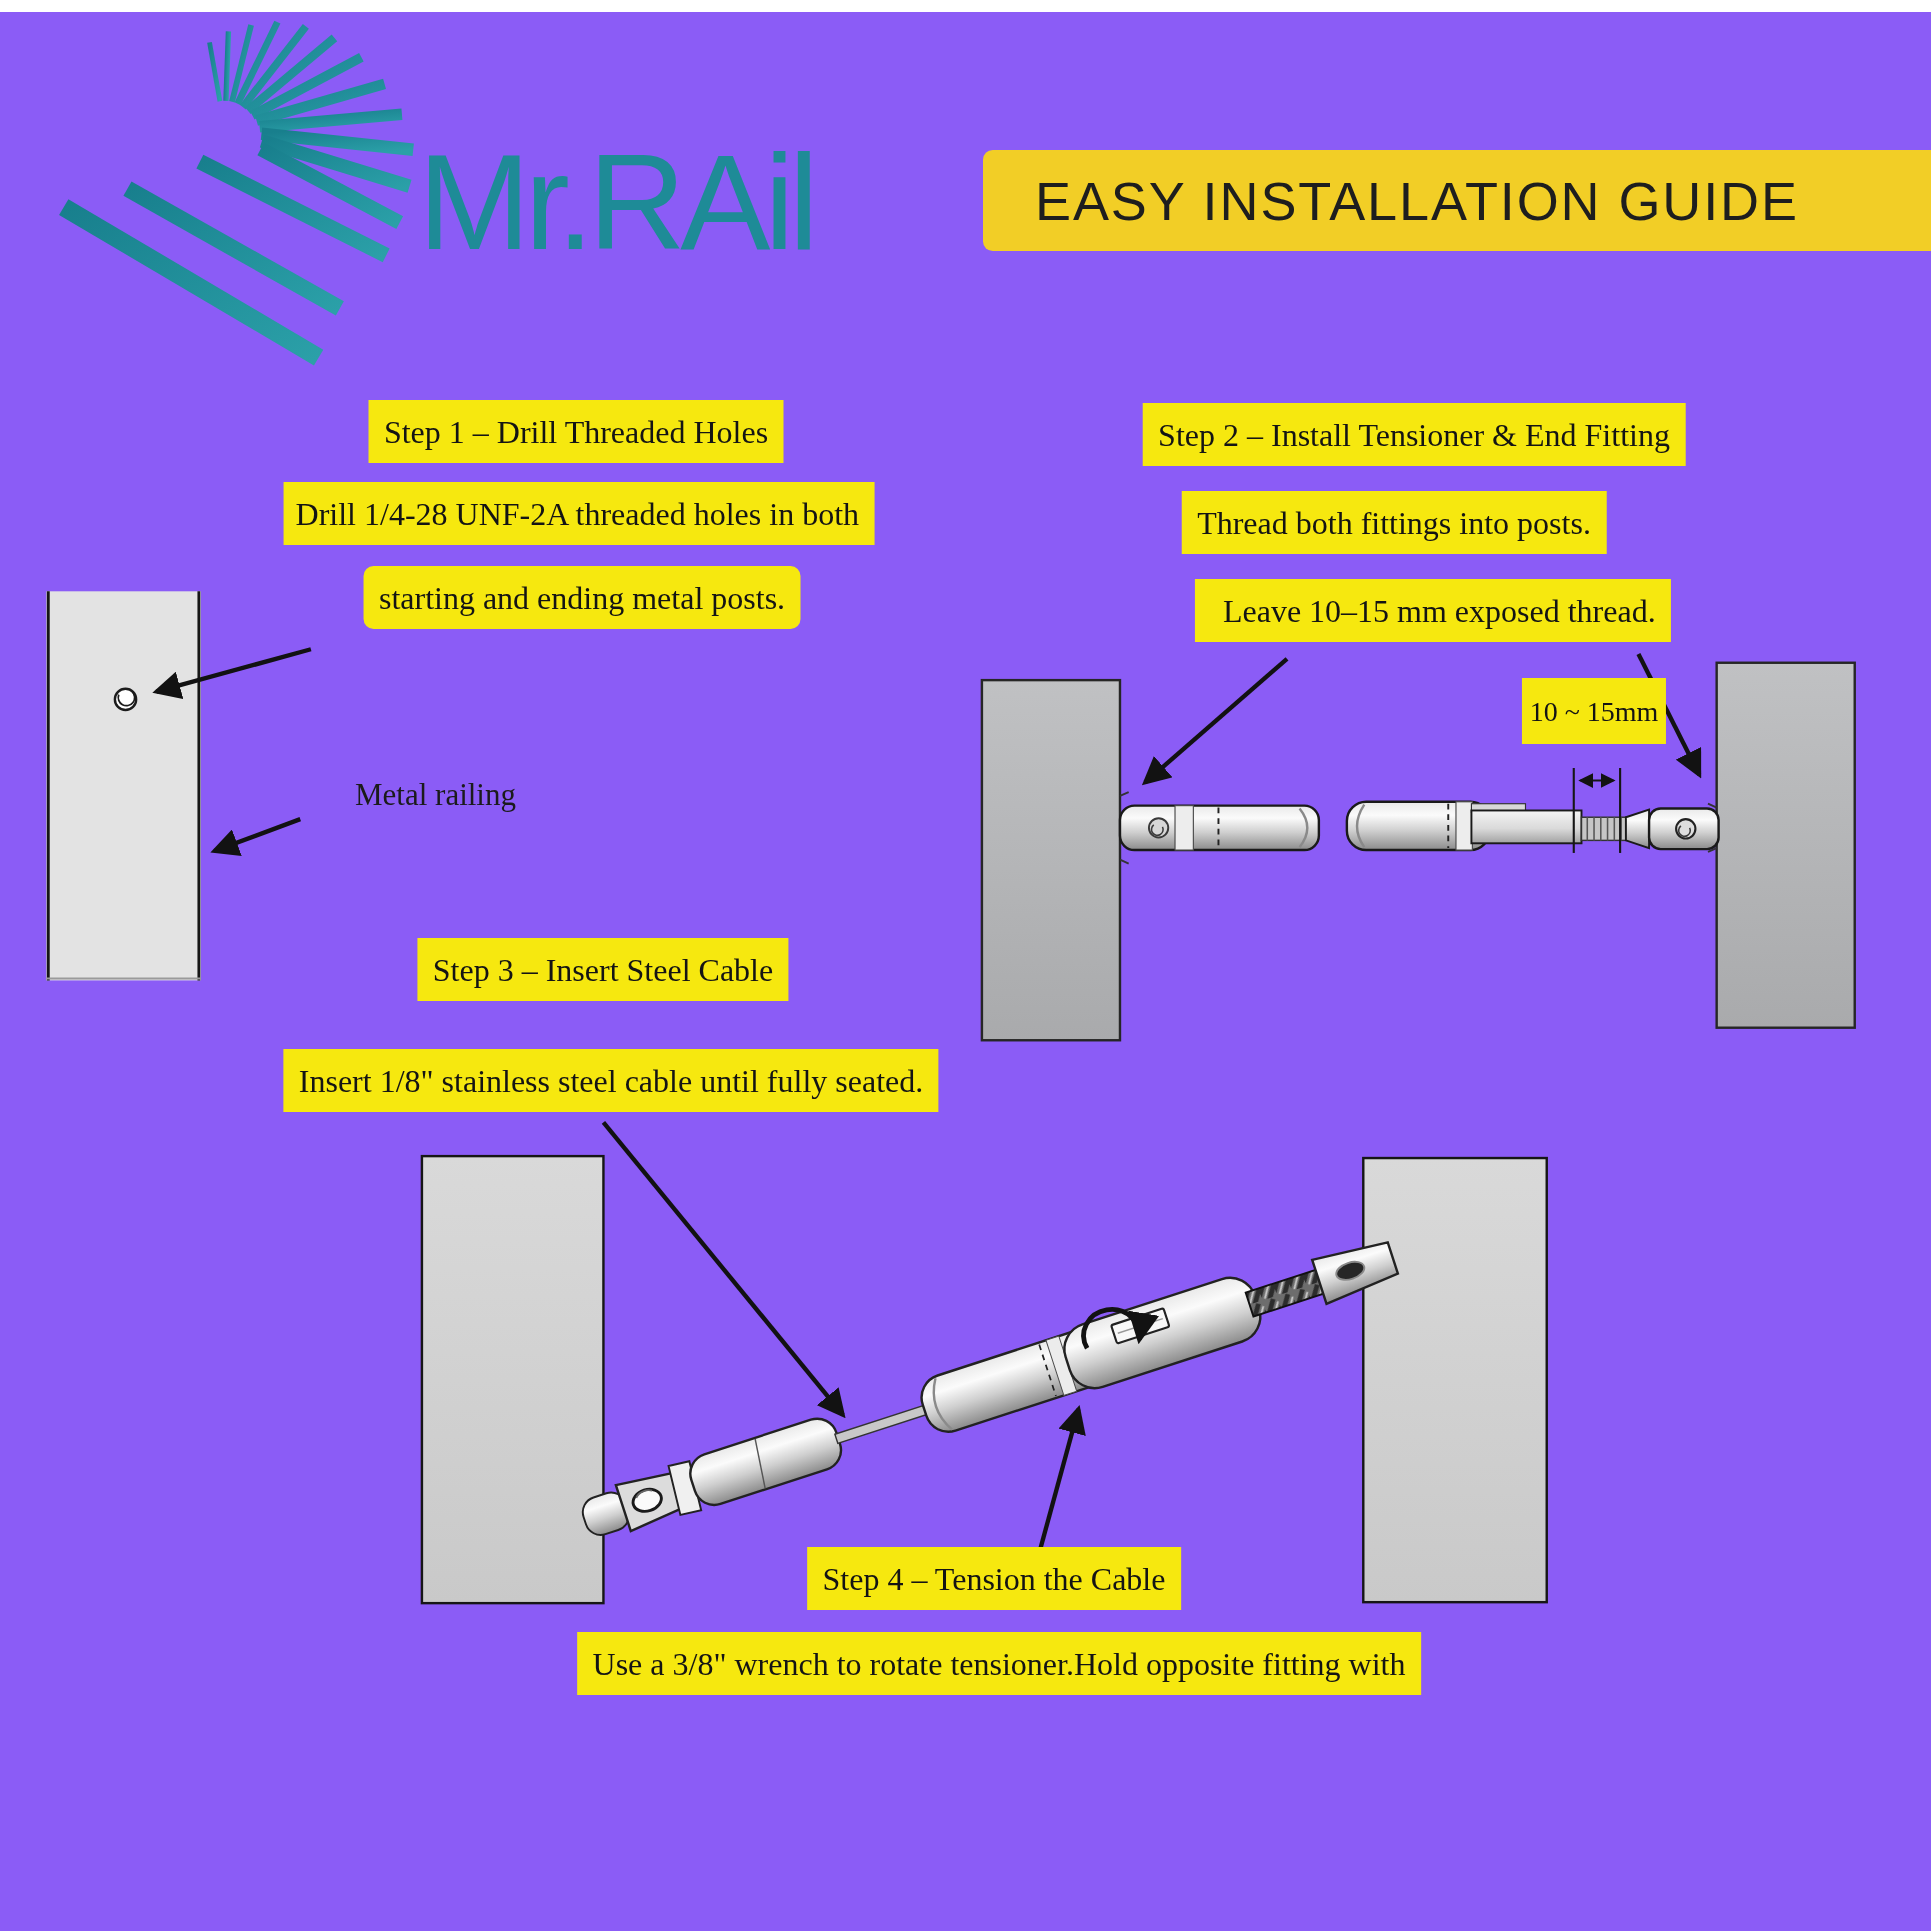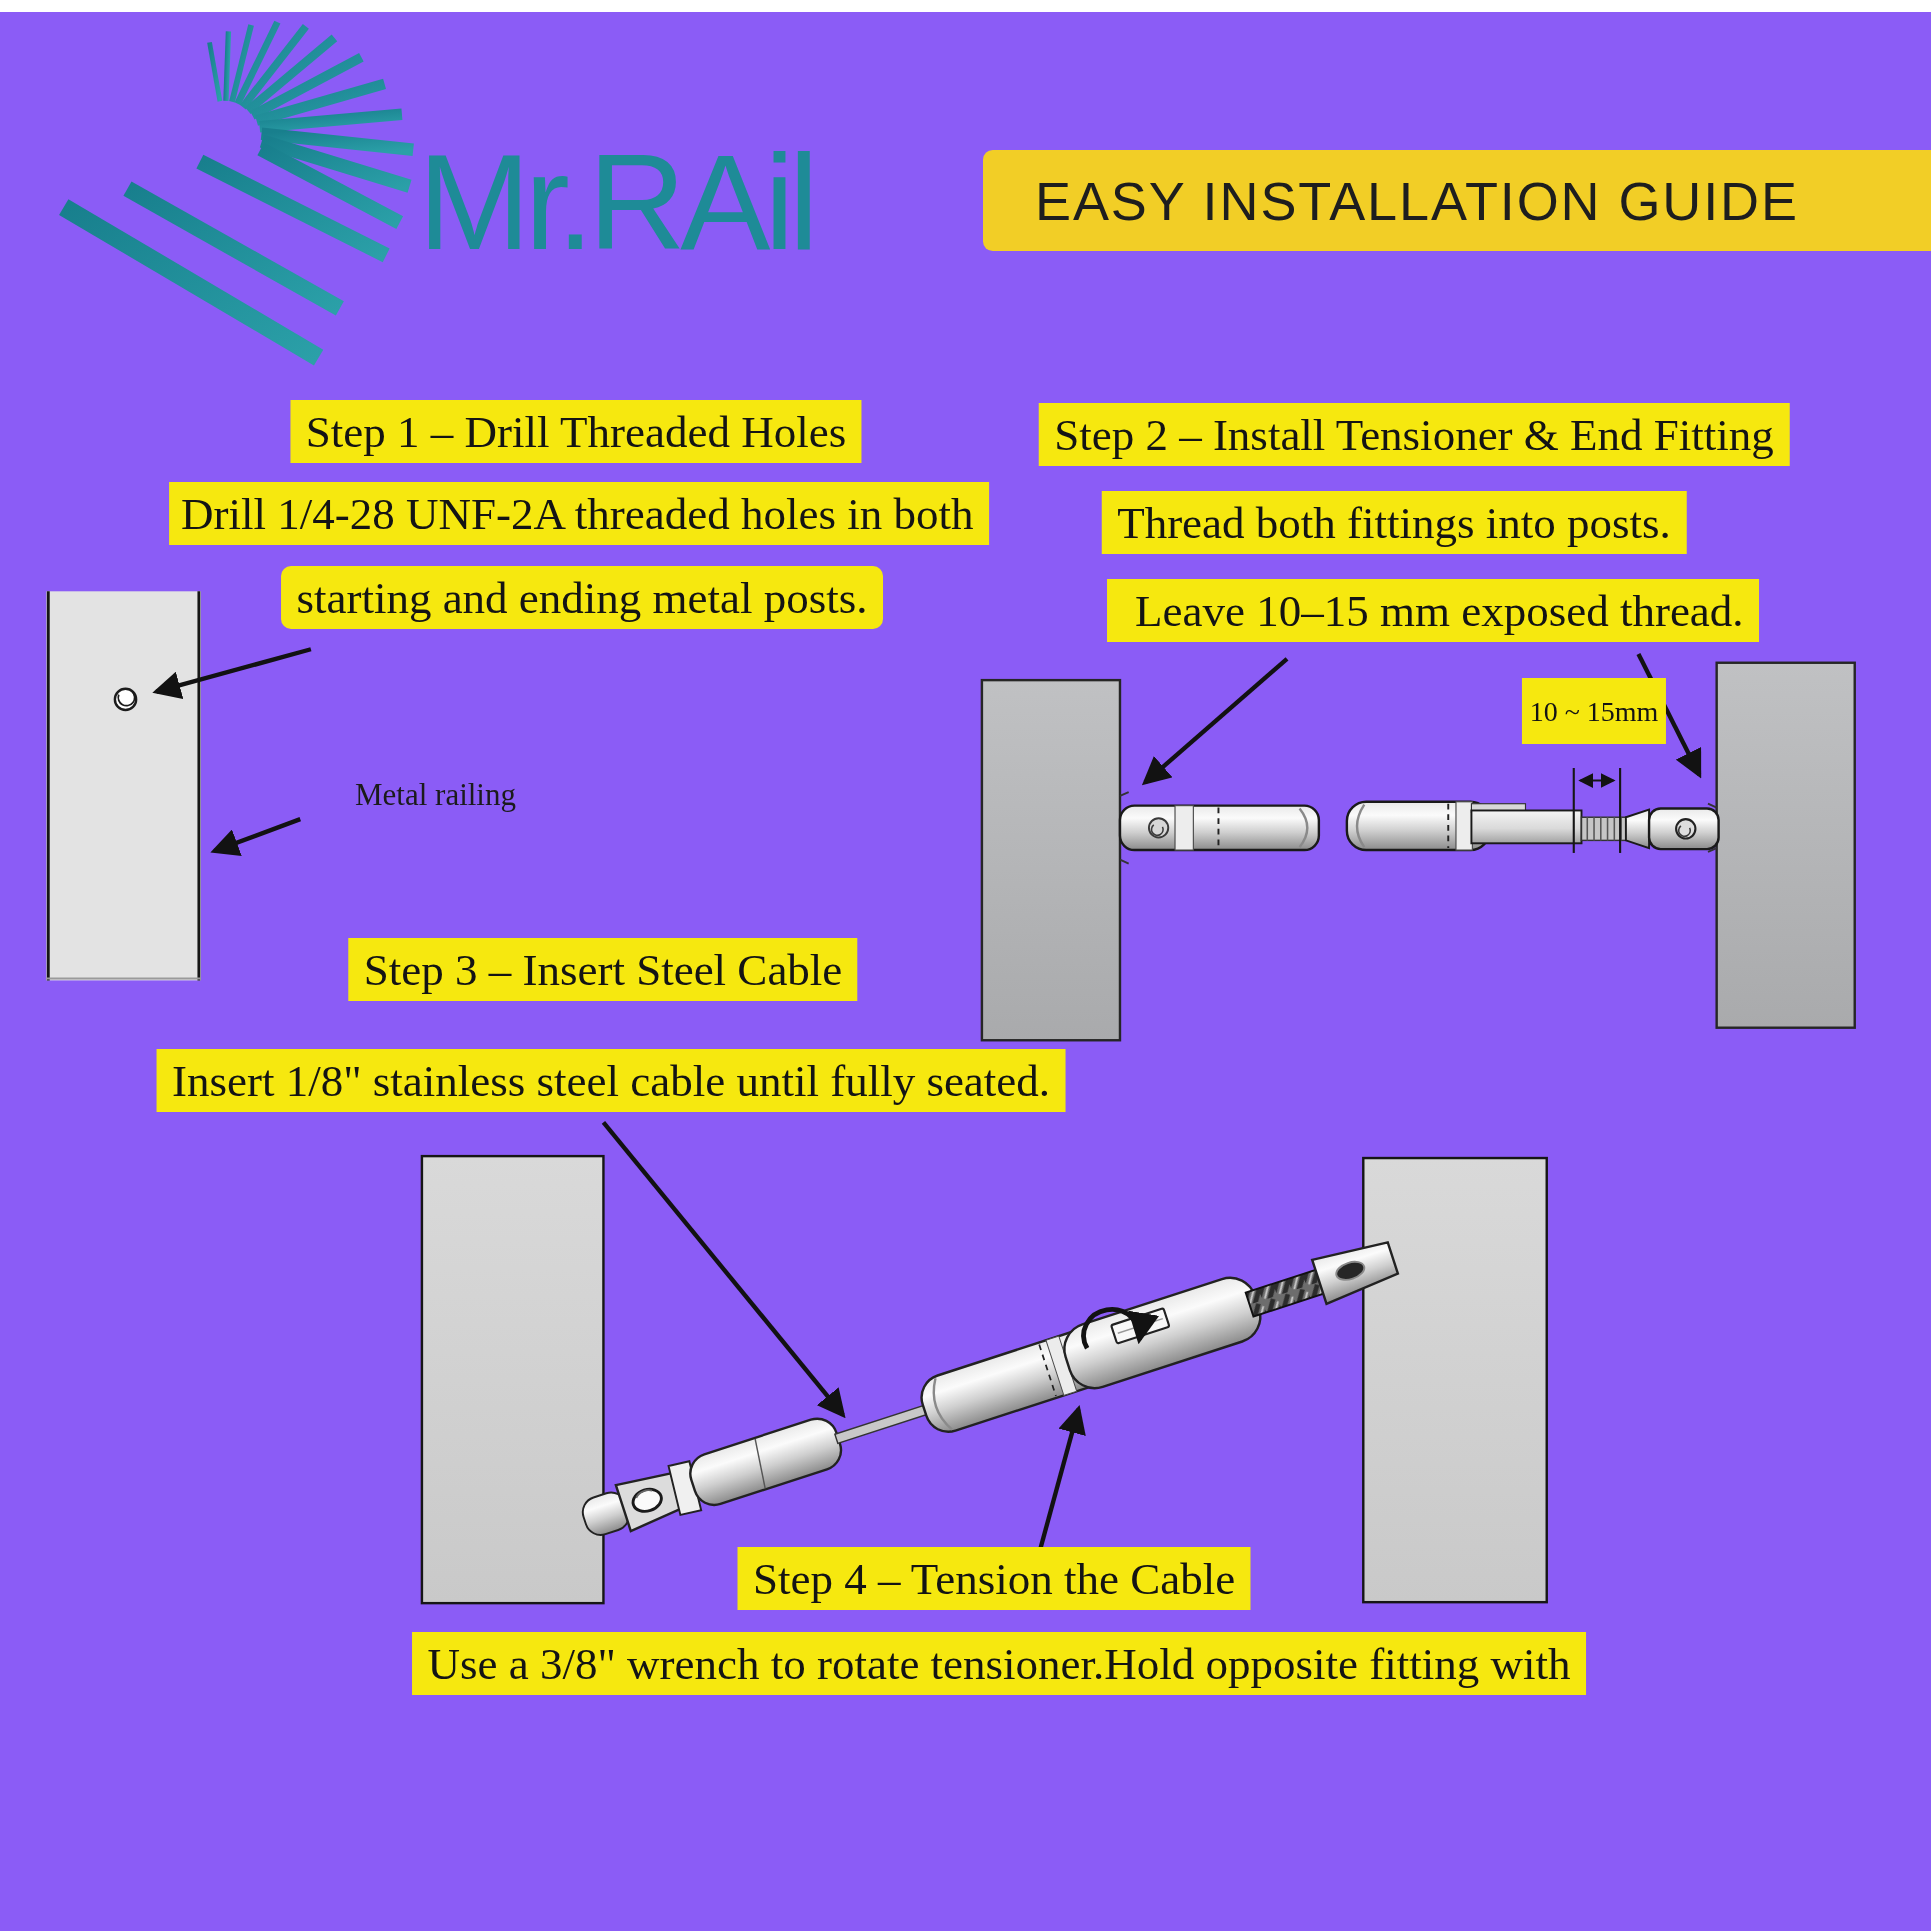--- a/index.html
+++ b/index.html
@@ -4,21 +4,21 @@
 <style>
   html,body{margin:0;padding:0;background:#ffffff;}
   .page{position:relative;width:1931px;height:1931px;background:#8b5cf6;overflow:hidden;
         font-family:"Liberation Serif", serif;margin-top:12px;}
   .art{position:absolute;left:0;top:0;z-index:1;}
   .banner{position:absolute;left:983px;top:138px;width:948px;height:101px;z-index:2;
           border-radius:9.7px 0 0 9.7px;display:flex;align-items:center;}
   .banner span{font-family:"Liberation Sans", sans-serif;font-weight:normal;font-size:54px;
                letter-spacing:1.9px;color:#1e1e1e;padding-left:52px;white-space:nowrap;}
   .hl{position:absolute;z-index:2;transform:translateX(-50%);white-space:nowrap;
-      font-size:45px;line-height:44px;padding:9.7px 15.4px;color:#141414;}
+      font-size:32px;line-height:44px;padding:9.7px 15.4px;color:#141414;}
   .hl-sm{position:absolute;z-index:2;transform:translateX(-50%);white-space:nowrap;
       font-size:28px;line-height:41px;padding:12.6px 7.7px;color:#141414;}
   .caption{position:absolute;z-index:2;font-size:31px;color:#1b1b1b;white-space:nowrap;}
 </style>
 </head>
 <body>
 
 <div class="page">
 
   <svg class="art" width="1931" height="1931" viewBox="0 0 2000 2000">

